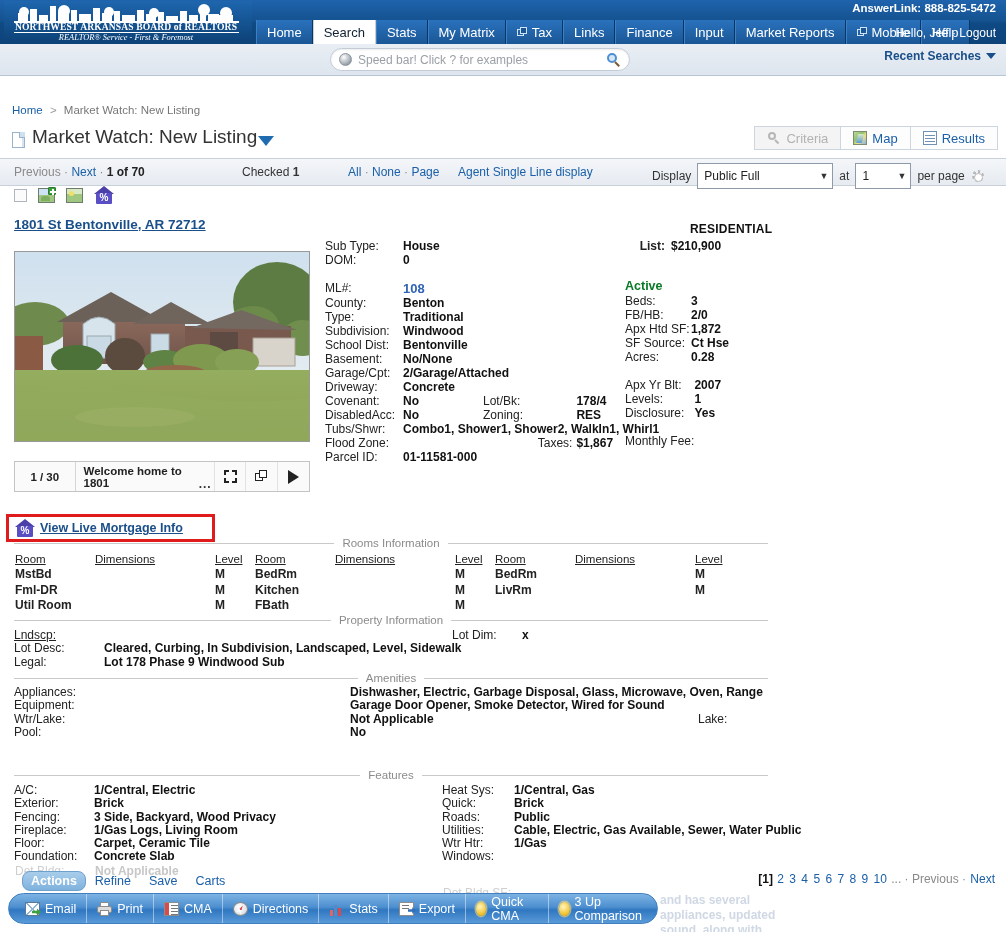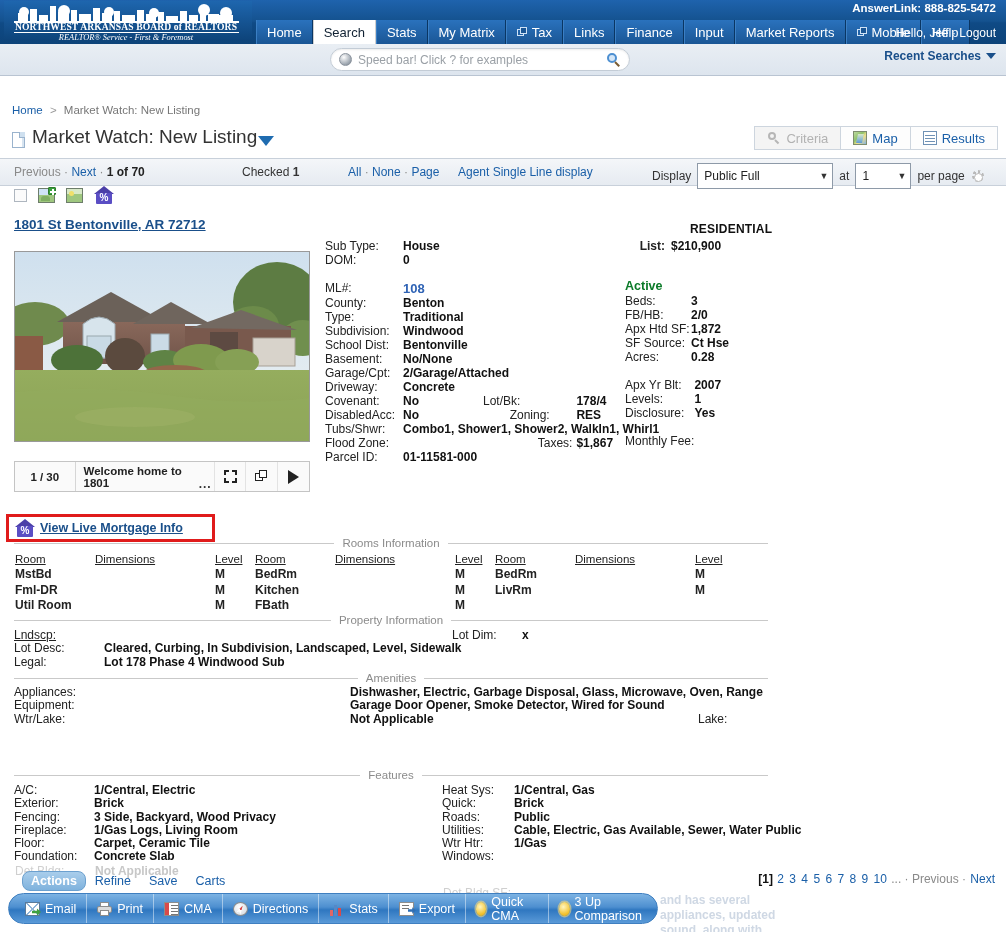--- a/index.html
+++ b/index.html
@@ -750,21 +750,21 @@
       </tr>
       <tr>
         <td class="lab">Covenant:</td>
         <td class="val" style="width:80px;">No</td>
         <td class="lab" style="padding-right:4px;">Lot/Bk:</td>
         <td class="val">178/4</td>
       </tr>
       <tr>
         <td class="lab">DisabledAcc:</td>
         <td class="val">No</td>
-        <td class="lab" style="text-align:center;">Zoning:</td>
+        <td class="lab" style="text-align:left;">Zoning:</td>
         <td class="val">RES</td>
       </tr>
       <tr>
         <td class="lab">Tubs/Shwr:</td>
         <td class="val" colspan="3" style="white-space:nowrap;">Combo1, Shower1, Shower2, WalkIn1, Whirl1</td>
       </tr>
       <tr>
         <td class="lab">Flood Zone:</td>
         <td class="val"></td>
         <td class="lab" style="text-align:right;padding-right:4px;">Taxes:</td>
@@ -908,21 +908,21 @@
         <td class="v" style="width:348px;"></td>
         <td class="k" style="width:70px;">Lot Dim:</td>
         <td class="v">x</td>
       </tr>
       <tr>
         <td class="k">Lot Desc:</td>
         <td class="v" colspan="3">Cleared, Curbing, In Subdivision, Landscaped, Level, Sidewalk</td>
       </tr>
       <tr>
         <td class="k">Legal:</td>
-        <td class="v" colspan="3">Lot 178 Phase 4 Windwood Sub</td>
+        <td class="v" colspan="3">Lot 178 Phase 9 Windwood Sub</td>
       </tr>
     </tbody>
       </table>
   </div>
 
   <div class="sect" style="top:485px;">
     <span class="ln"></span>
       <span class="tt">Amenities</span>
       <span class="ln"></span>
   </div>
@@ -936,20 +936,24 @@
       </tr>
       <tr>
         <td class="k">Equipment:</td>
         <td class="v" colspan="3">Garage Door Opener, Smoke Detector, Wired for Sound</td>
       </tr>
       <tr>
         <td class="k">Wtr/Lake:</td>
         <td class="v" style="width:348px;">Not Applicable</td>
         <td class="k" style="width:70px;">Lake:</td>
         <td class="v"></td>
+      </tr>
+      <tr>
+        <td class="k">Pool:</td>
+        <td class="v" colspan="3">No</td>
       </tr>
     </tbody>
       </table>
   </div>
 
   <div class="sect" style="top:582px;">
     <span class="ln"></span>
       <span class="tt">Features</span>
       <span class="ln"></span>
   </div>

